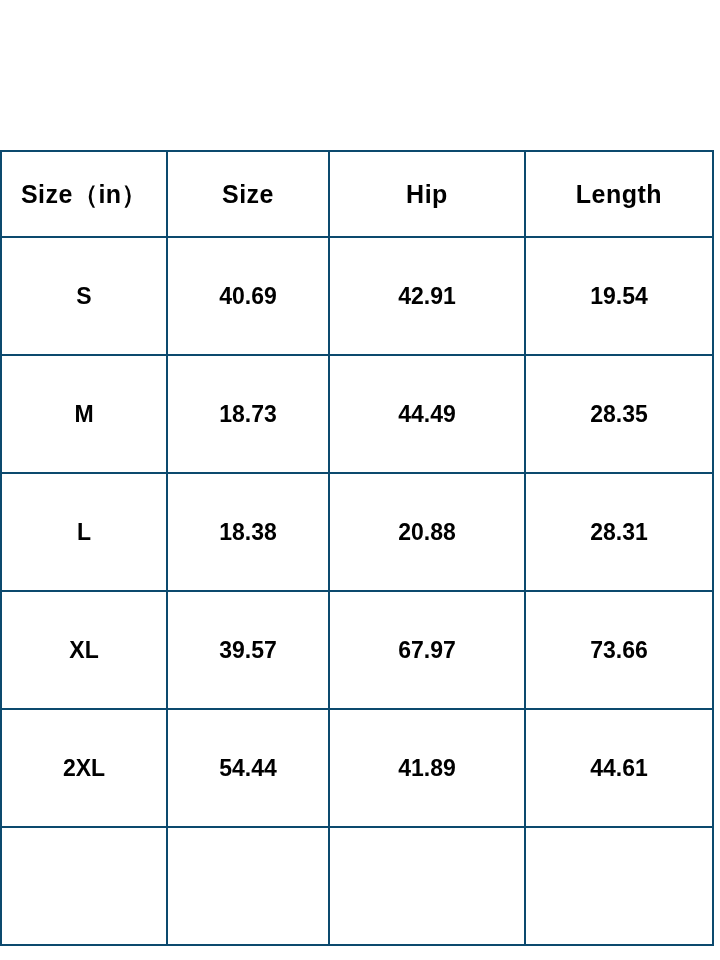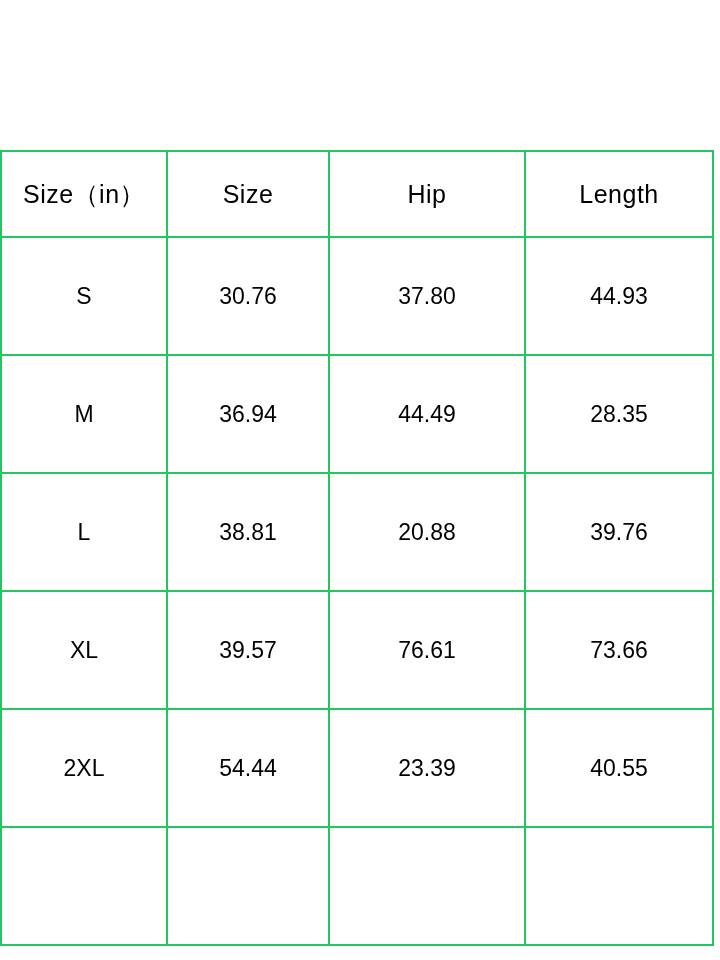--- a/index.html
+++ b/index.html
@@ -27,24 +27,24 @@
     width: 720px;
   }
   table.size-chart {
     border-collapse: collapse;
     width: 712px;
     margin-left: 0px;
     table-layout: fixed;
   }
   table.size-chart th,
   table.size-chart td {
-    border: 2px solid #22c55e;
+    border: 2px solid #0c4a6e;
     text-align: center;
     vertical-align: middle;
-    font-weight: normal;
+    font-weight: bold;
     color: #000000;
     background: #ffffff;
   }
   table.size-chart th {
     height: 82px;
     font-size: 25px;
     letter-spacing: 0.5px;
   }
   table.size-chart td {
     height: 114px;
@@ -79,47 +79,47 @@
         <tr>
           <th>Size（in）</th>
           <th>Size</th>
           <th>Hip</th>
           <th>Length</th>
         </tr>
       </thead>
       <tbody>
         <tr>
           <td class="size-cell">S</td>
-          <td>30.76</td>
-          <td>37.80</td>
-          <td>44.93</td>
+          <td>40.69</td>
+          <td>42.91</td>
+          <td>19.54</td>
         </tr>
         <tr>
           <td class="size-cell">M</td>
-          <td>36.94</td>
+          <td>18.73</td>
           <td>44.49</td>
           <td>28.35</td>
         </tr>
         <tr>
           <td class="size-cell">L</td>
-          <td>38.81</td>
+          <td>18.38</td>
           <td>20.88</td>
-          <td>39.76</td>
+          <td>28.31</td>
         </tr>
         <tr>
           <td class="size-cell">XL</td>
           <td>39.57</td>
-          <td>76.61</td>
+          <td>67.97</td>
           <td>73.66</td>
         </tr>
         <tr>
           <td class="size-cell">2XL</td>
           <td>54.44</td>
-          <td>23.39</td>
-          <td>40.55</td>
+          <td>41.89</td>
+          <td>44.61</td>
         </tr>
         <tr class="tail-row">
           <td></td>
           <td></td>
           <td></td>
           <td></td>
         </tr>
       </tbody>
     </table>
   </div>

